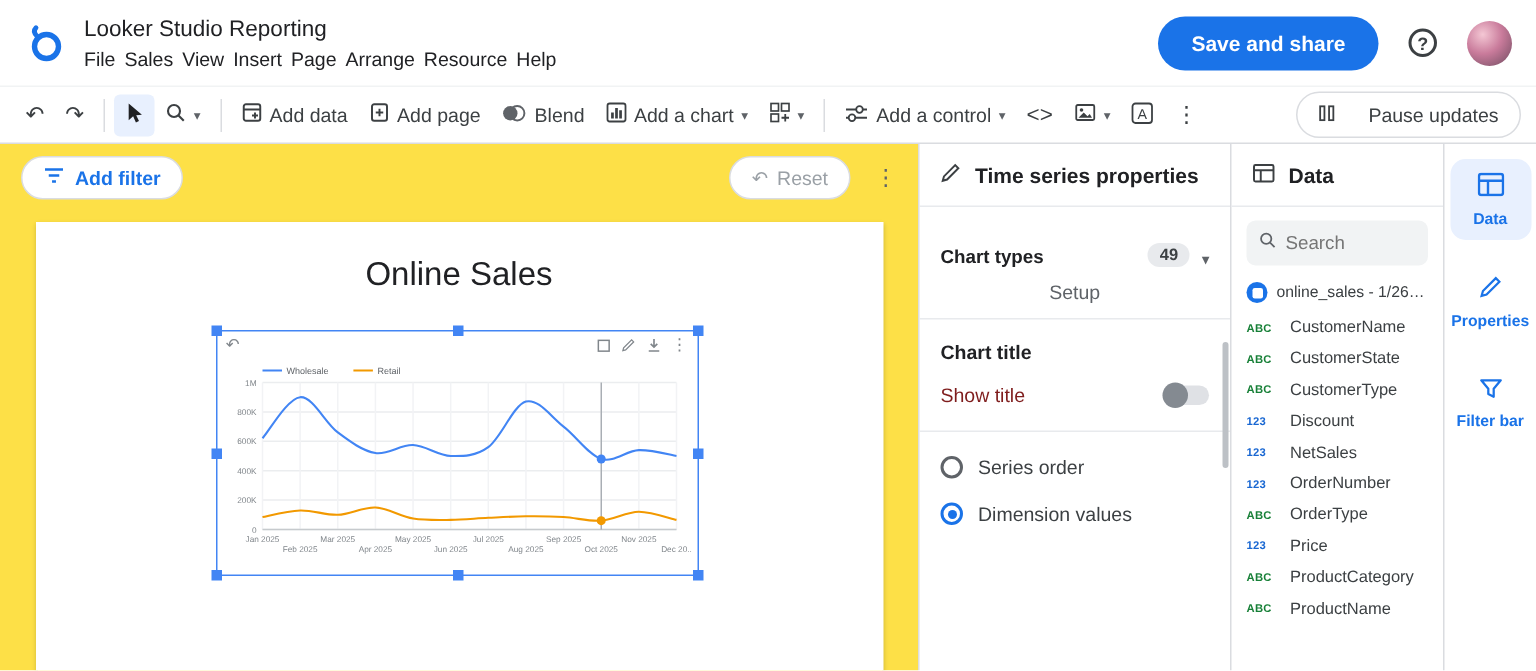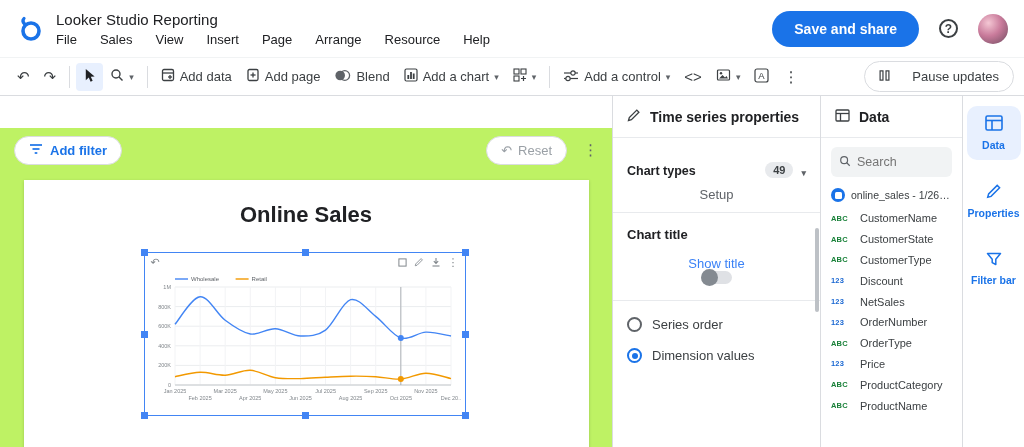--- a/index.html
+++ b/index.html
@@ -4,21 +4,21 @@
 <style>
   * { margin:0; padding:0; box-sizing:border-box; }
   html,body { width:1024px; height:447px; overflow:hidden; background:#fff;
     font-family:"Liberation Sans", sans-serif; color:#202124; }
 
   
   .header { height:58px; display:flex; align-items:center; padding:0 16px; background:#fff; border-bottom:1px solid #f1f3f4; }
   .logo { width:28px; height:28px; margin-right:12px; flex:0 0 auto; cursor:pointer; }
   .title-block { display:flex; flex-direction:column; justify-content:center; }
   .app-title { font-size:15px; color:#202124; line-height:18px; }
-  .menubar { display:flex; gap:23px; margin-top:3px; }
+  .menubar { display:flex; gap:6px; margin-top:3px; }
   .menu-item { font-size:13px; color:#202124; cursor:pointer; }
   .header-right { margin-left:auto; display:flex; align-items:center; gap:20px; }
   .save-btn { background:#1a73e8; color:#fff; border:none; border-radius:20px; padding:10px 22px;
     font-size:14px; font-weight:bold; font-family:inherit; cursor:pointer; }
   .help-icon { width:19px; height:19px; border:2px solid #3c4043; border-radius:50%;
     display:flex; align-items:center; justify-content:center; font-size:12px; font-weight:bold; color:#3c4043; cursor:pointer; }
   .avatar { width:30px; height:30px; border-radius:50%; cursor:pointer;
     background:radial-gradient(circle at 35% 30%, #f4c7d4 0%, #c97b9b 45%, #6d4a5e 100%); }
 
   
@@ -27,32 +27,32 @@
     border-radius:4px; font-size:13px; color:#3c4043; font-family:inherit; cursor:pointer; white-space:nowrap; }
   .tb-btn .glyph { font-size:15px; color:#3c4043; line-height:14px; }
   .tb-btn.tool-active { background:#e8f0fe; }
   .chev { font-size:9px; color:#5f6368; }
   .tb-divider { width:1px; height:22px; background:#dadce0; margin:0 6px; flex:0 0 auto; }
   .pause-btn { margin-left:auto; display:flex; align-items:center; gap:22px; border:1px solid #dadce0; background:#fff;
     border-radius:17px; padding:7px 14px; font-size:13px; color:#3c4043; font-family:inherit; cursor:pointer; }
 
   
   .main { display:flex; height:351px; }
-  .canvas-area { flex:1; background:#bef264; position:relative; overflow:hidden;margin-top:32px; }
+  .canvas-area { flex:1; background:#fde047; position:relative; overflow:hidden; }
   .canvas-toolbar { height:44px; display:flex; align-items:center; justify-content:space-between; padding:0 10px 0 14px; }
   .add-filter { display:flex; align-items:center; gap:7px; background:#fff; border:1px solid #dadce0; border-radius:16px;
     padding:6px 14px; font-size:13px; font-weight:bold; color:#1a73e8; font-family:inherit; cursor:pointer; }
   .canvas-toolbar-right { display:flex; align-items:center; gap:12px; }
   .reset-btn { display:flex; align-items:center; gap:6px; background:#fff; border:1px solid #dadce0; border-radius:16px;
     padding:6px 14px; font-size:13px; color:#9aa0a6; font-family:inherit; cursor:default; }
   .more-dots { font-size:15px; color:#5f6368; cursor:pointer; padding:2px 4px; }
 
   .page { position:relative; width:565px; height:420px; margin:8px auto 0; background:#fff;
     box-shadow:0 1px 3px rgba(0,0,0,.18); }
-  .page-title { text-align:center; padding-top:22px; font-size:22px; font-weight:bold; color:#202124; }
+  .page-title { text-align:center; padding-top:22px; font-size:22px; font-weight:normal; color:#202124; }
 
   .chart-widget { position:absolute; left:120px; top:72px; width:322px; height:164px; background:#fff;
     border:1px solid #4285f4; cursor:move; }
   .widget-toolbar { height:18px; display:flex; align-items:center; justify-content:space-between; padding:0 6px; }
   .wt-icon { color:#80868b; font-size:11px; line-height:12px; cursor:pointer; display:inline-flex; align-items:center; }
   .wt-right { display:flex; align-items:center; gap:7px; }
   .handle { position:absolute; width:7px; height:7px; background:#4285f4; }
   .h-nw{left:-4px;top:-4px}.h-n{left:calc(50% - 3px);top:-4px}.h-ne{right:-4px;top:-4px}
   .h-e{right:-4px;top:calc(50% - 3px)}.h-se{right:-4px;bottom:-4px}.h-s{left:calc(50% - 3px);bottom:-4px}
   .h-sw{left:-4px;bottom:-4px}.h-w{left:-4px;top:calc(50% - 3px)}
@@ -62,21 +62,21 @@
   .panel-header { height:42px; display:flex; align-items:center; gap:9px; padding:0 14px;
     font-size:14px; font-weight:bold; color:#202124; border-bottom:1px solid #e8eaed; }
   .chart-types-row { height:40px; display:flex; align-items:flex-end; padding:0 14px; font-size:12.5px; font-weight:bold; cursor:pointer; }
   .count-badge { margin-left:auto; background:#e8eaed; border-radius:10px; padding:2px 8px; font-size:11px; font-weight:bold; color:#3c4043; margin-right:8px; }
   .tabs { display:flex; border-bottom:1px solid #e8eaed; }
   .tab { flex:1; text-align:center; padding:9px 0 10px; font-size:13px; color:#5f6368; cursor:pointer; position:relative; }
   .tab.active { color:#1a73e8; font-weight:bold; }
   .tab.active::after { content:""; position:absolute; left:18px; right:18px; bottom:0; height:3px; background:#1a73e8; border-radius:3px 3px 0 0; }
   .props-body { padding:14px 14px 0; }
   .section-title { font-size:13px; font-weight:bold; color:#202124; margin-bottom:14px; }
-  .toggle-row { display:flex; align-items:center; justify-content:space-between; font-size:13px; color:#3b82f6; margin-bottom:16px;flex-direction:column; }
+  .toggle-row { display:flex; align-items:center; justify-content:space-between; font-size:13px; color:#7f1d1d; margin-bottom:16px; }
   .toggle { width:30px; height:13px; background:#dfe1e5; border-radius:7px; position:relative; cursor:pointer; }
   .toggle .knob { position:absolute; left:-1px; top:-2px; width:17px; height:17px; border-radius:50%; background:#848a91; }
   .hdivider { height:1px; background:#e8eaed; margin:0 -14px 16px; }
   .radio-row { display:flex; align-items:center; gap:10px; font-size:13px; color:#3c4043; margin-bottom:16px; cursor:pointer; }
   .radio { width:15px; height:15px; border:2px solid #5f6368; border-radius:50%; position:relative; flex:0 0 auto; }
   .radio.checked { border-color:#1a73e8; }
   .radio.checked::after { content:""; position:absolute; left:2.5px; top:2.5px; width:6px; height:6px; border-radius:50%; background:#1a73e8; }
   .manage-link { display:flex; gap:8px; font-size:13px; font-weight:bold; color:#1a73e8; cursor:pointer; line-height:17px; }
   .scroll-thumb { position:absolute; right:1px; top:132px; width:4px; height:84px; background:#bdc1c6; border-radius:2px; }
 

